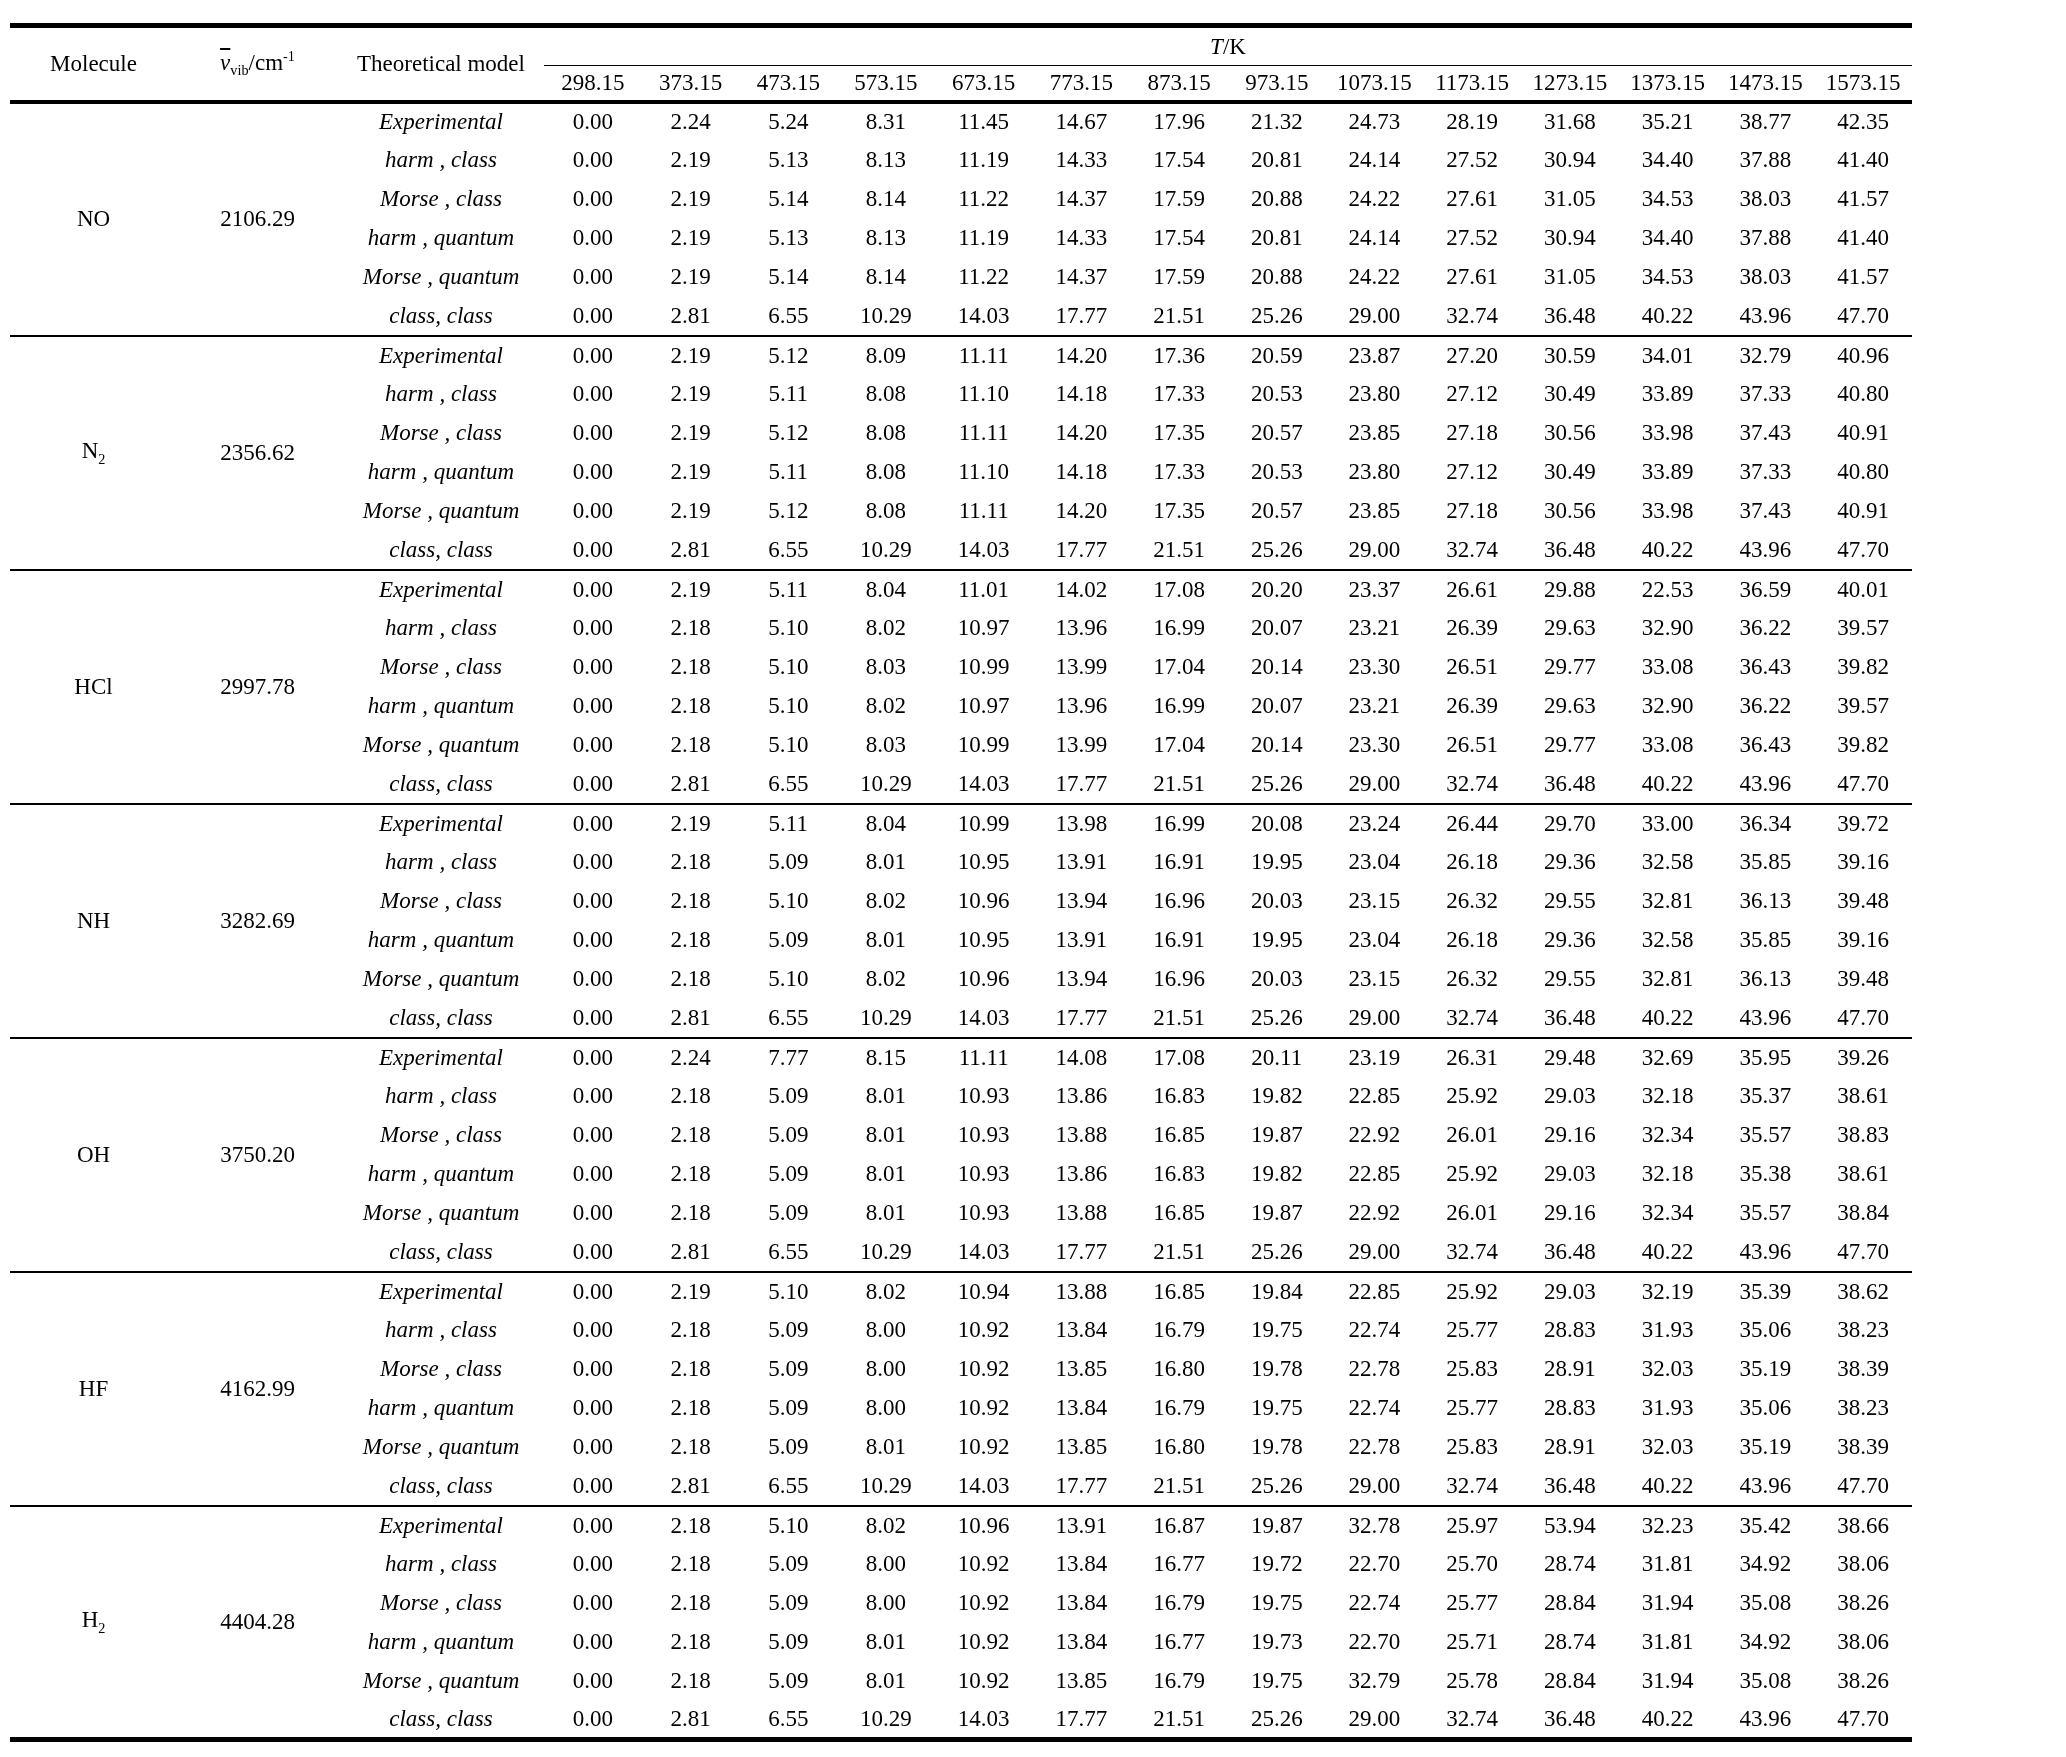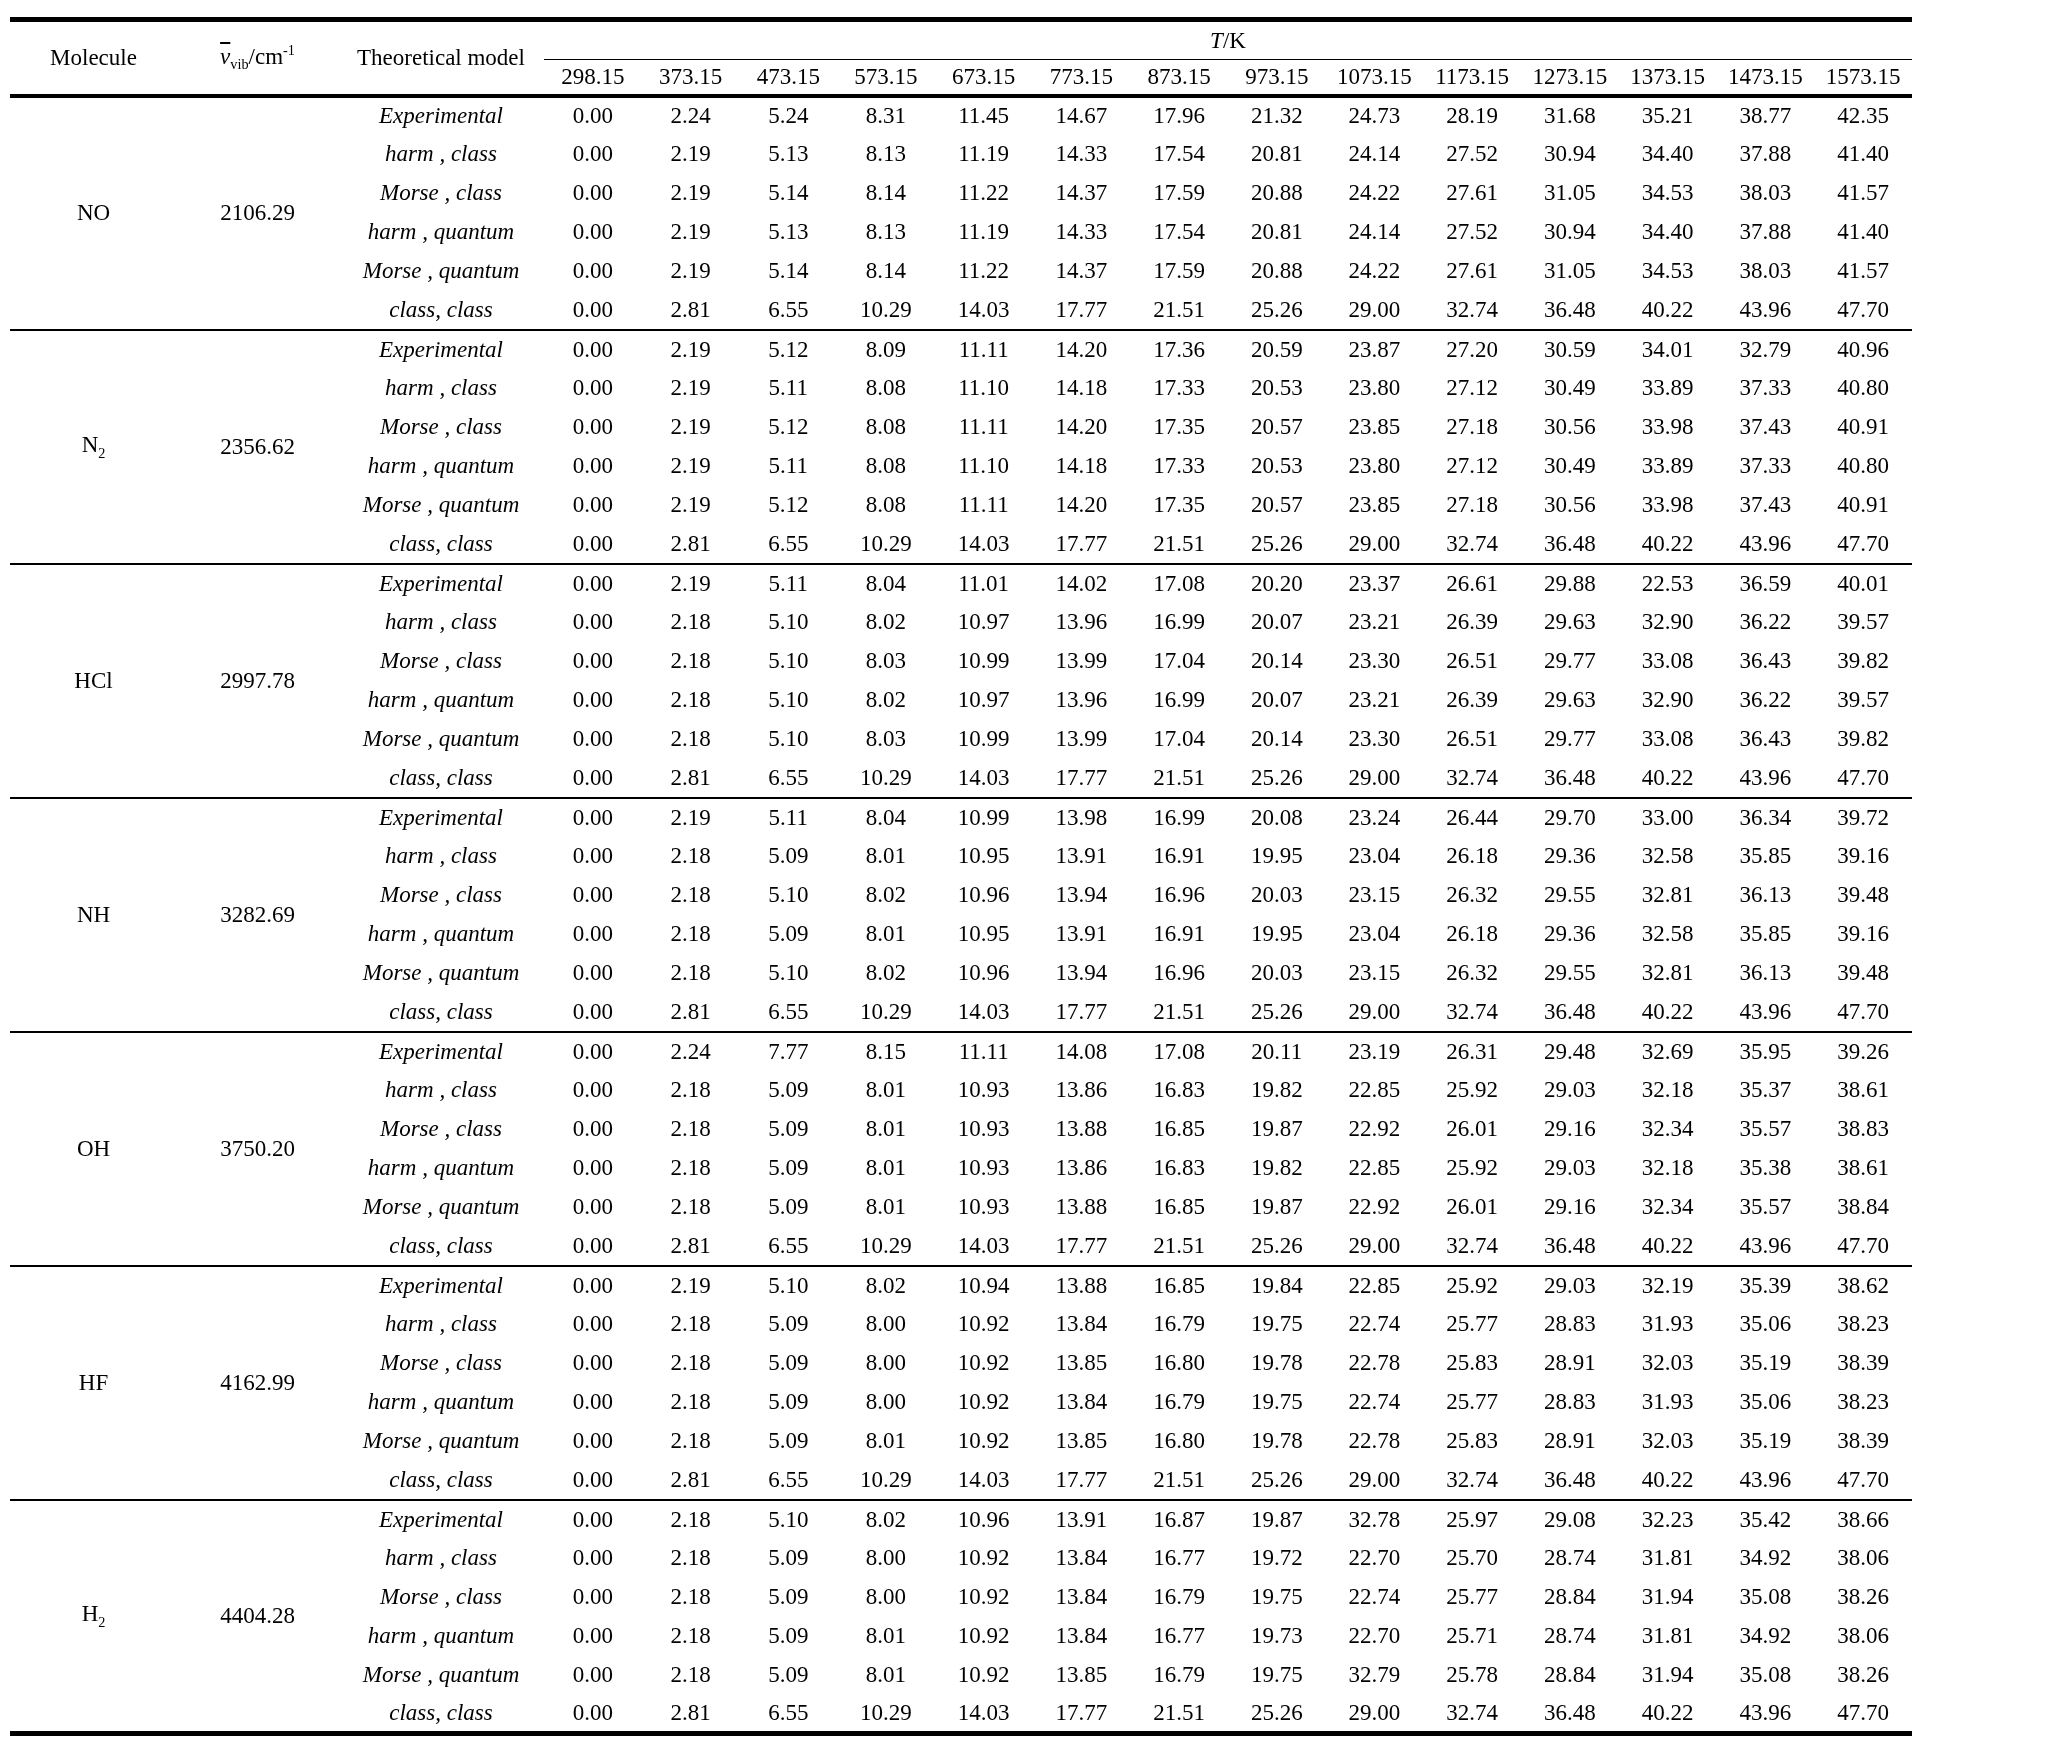--- a/index.html
+++ b/index.html
@@ -1,21 +1,21 @@
 <!DOCTYPE html>
 <html style="font-size:9px"><head>
 <meta charset="utf-8">
 <style>
   html, body { margin: 0; padding: 0; background: #ffffff; }
   .page {
     width: 1922px;
     height: 1758px;
     background: #ffffff;
     box-sizing: border-box;
-    padding: 17px 10px 0 10px;
+    padding: 23px 10px 0 10px;
     font-family: "Liberation Serif", serif;
     color: #000;
   }
   table.thermo {
     width: 100%;
     border-collapse: collapse;
     table-layout: fixed;
     border-top: 5px solid #000;
     border-bottom: 5px solid #000;
     font-size: 23px;
@@ -706,21 +706,21 @@
           <td>0.00</td>
           <td>2.18</td>
           <td>5.10</td>
           <td>8.02</td>
           <td>10.96</td>
           <td>13.91</td>
           <td>16.87</td>
           <td>19.87</td>
           <td>32.78</td>
           <td>25.97</td>
-          <td>29.08</td>
+          <td>53.94</td>
           <td>32.23</td>
           <td>35.42</td>
           <td>38.66</td>
         </tr>
         <tr>
           <td class="model-cell">harm , class</td>
           <td>0.00</td>
           <td>2.18</td>
           <td>5.09</td>
           <td>8.00</td>

